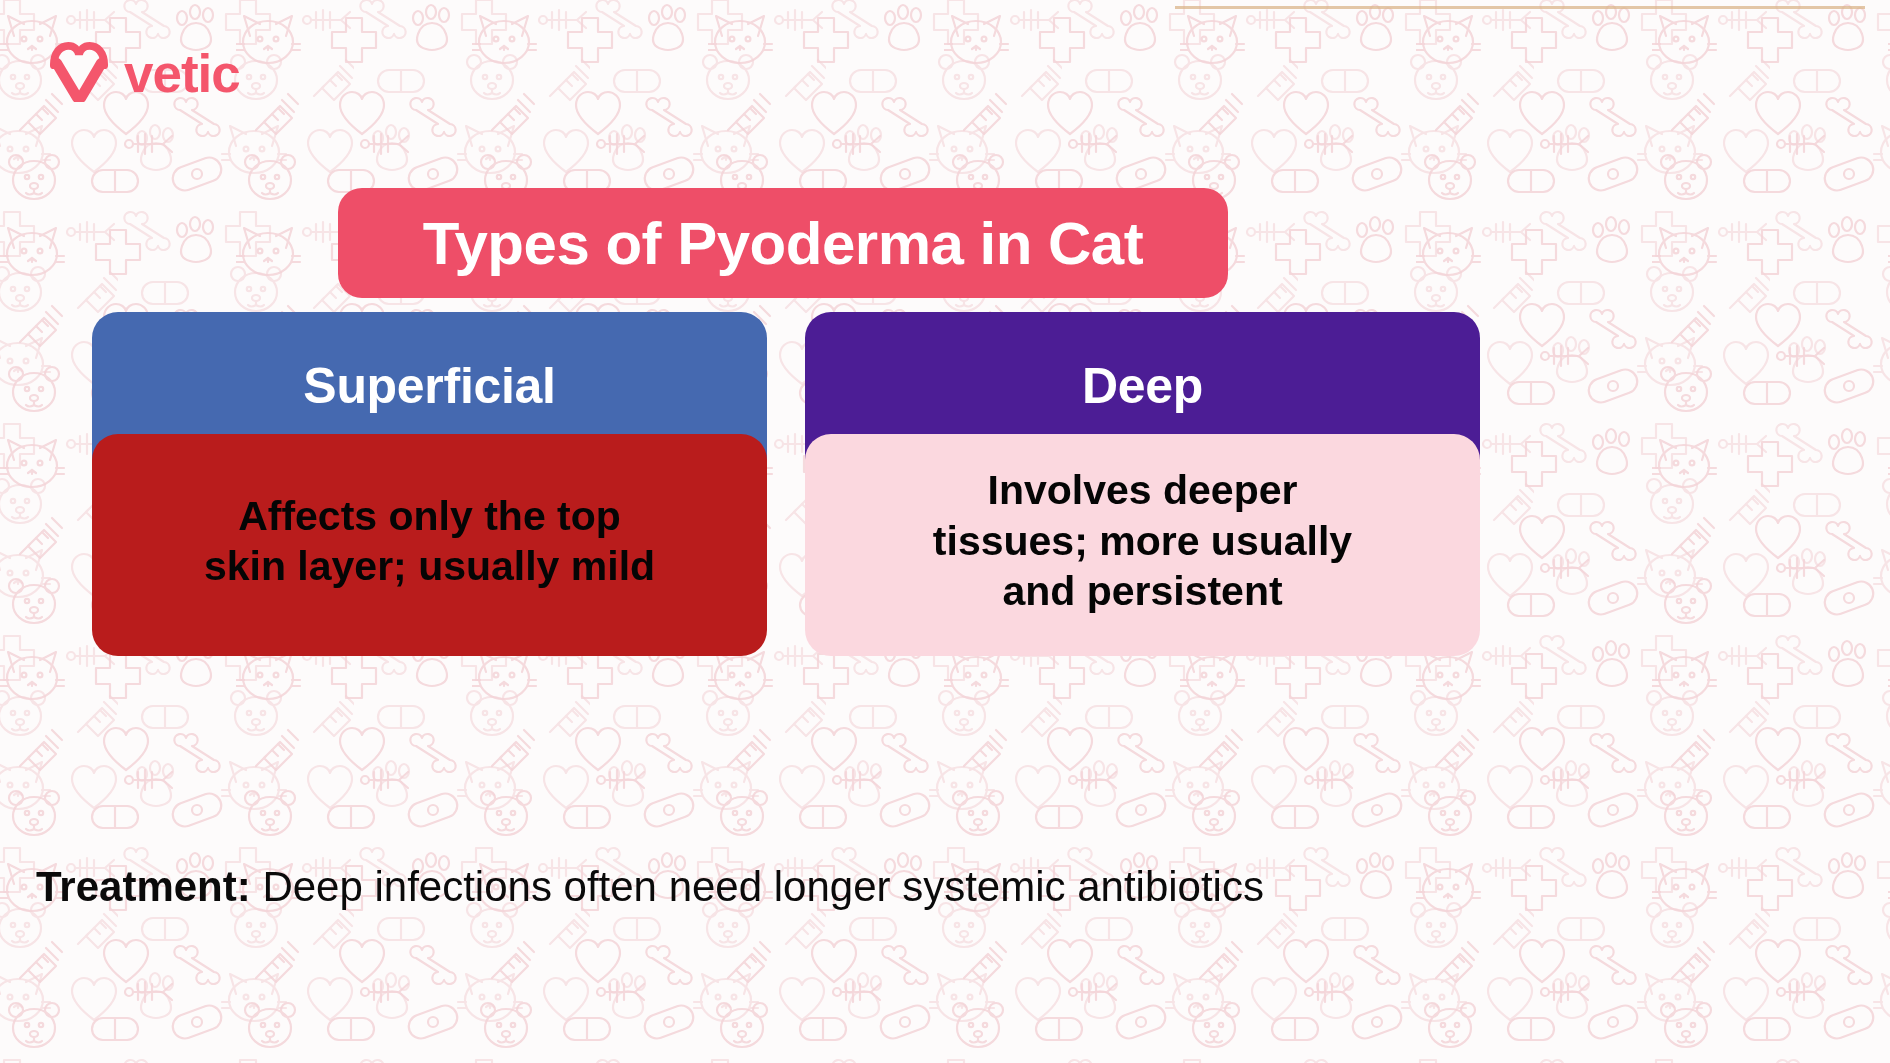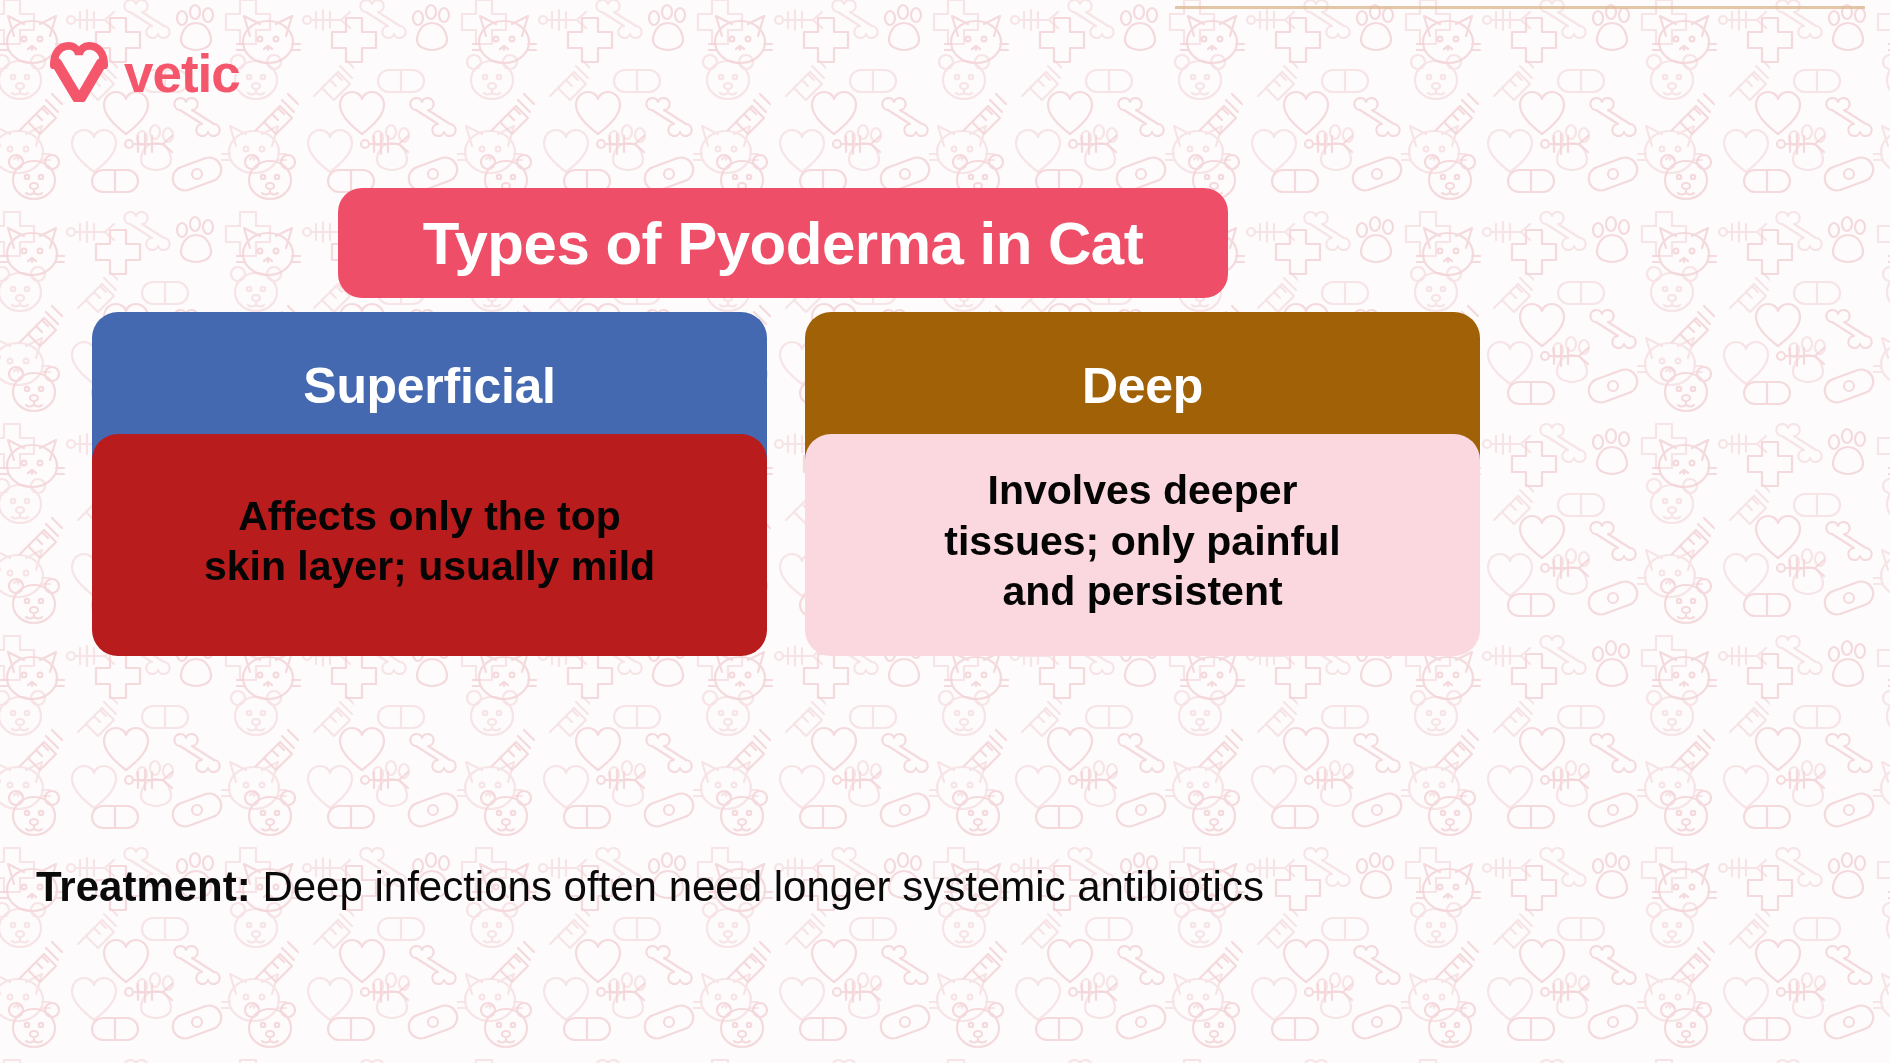--- a/index.html
+++ b/index.html
@@ -126,21 +126,21 @@
     color: #050505;
     font-size: 41px;
     font-weight: bold;
     line-height: 1.23;
     text-align: center;
     white-space: pre-line;
   }
 
   #card-superficial .card-head { background: #4569b0; }
   #card-superficial .card-body { background: #b91c1c; }
-  #card-deep .card-head        { background: #a16207; }
+  #card-deep .card-head        { background: #4c1d95; }
   #card-deep .card-body        { background: #fbd8df; }
 
   
   #treatment {
     position: absolute;
     left: 0;
     top: 862px;
     width: 1890px;
     text-align: left;
     font-size: 42px;
@@ -269,21 +269,21 @@
 skin layer; usually mild</span>
     </div>
   </div>
 
   <div class="card" id="card-deep">
     <div class="card-head">
       <span class="head-text">Deep</span>
     </div>
     <div class="card-body">
       <span class="body-text">Involves deeper
-tissues; only painful
+tissues; more usually
 and persistent</span>
     </div>
   </div>
 
   <div id="treatment">
     <span class="lead">Treatment:</span><span class="rest"> Deep infections often need longer systemic antibiotics</span>
   </div>
 
 </div>
 

